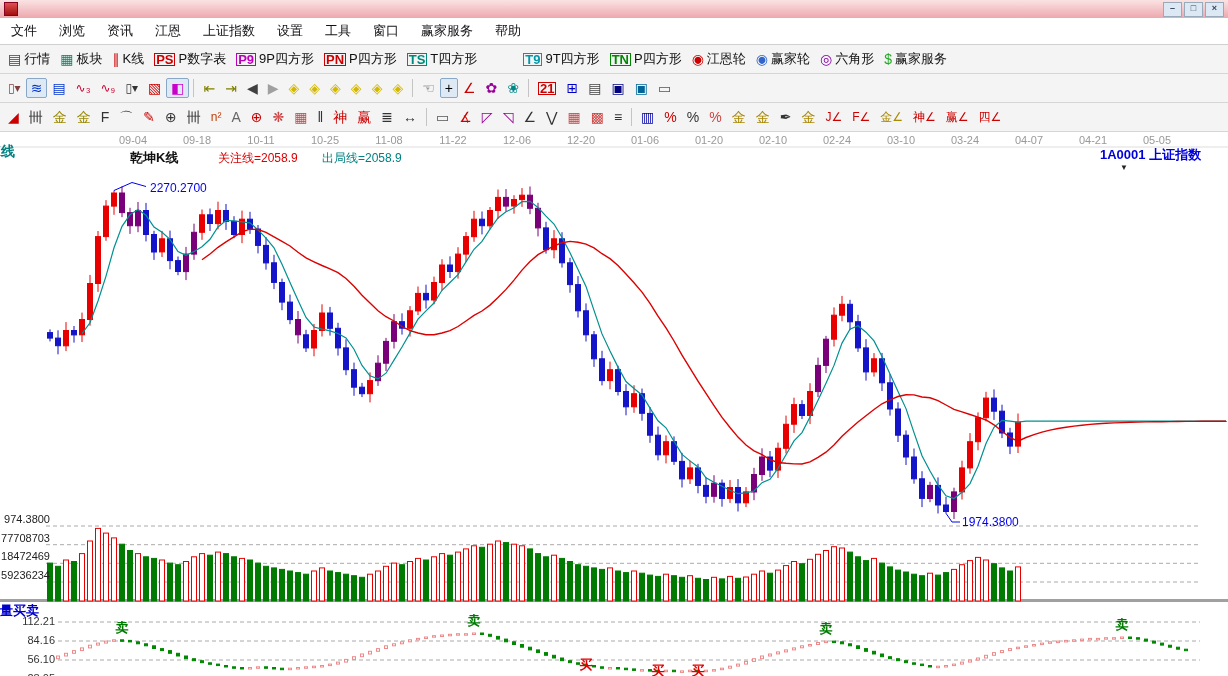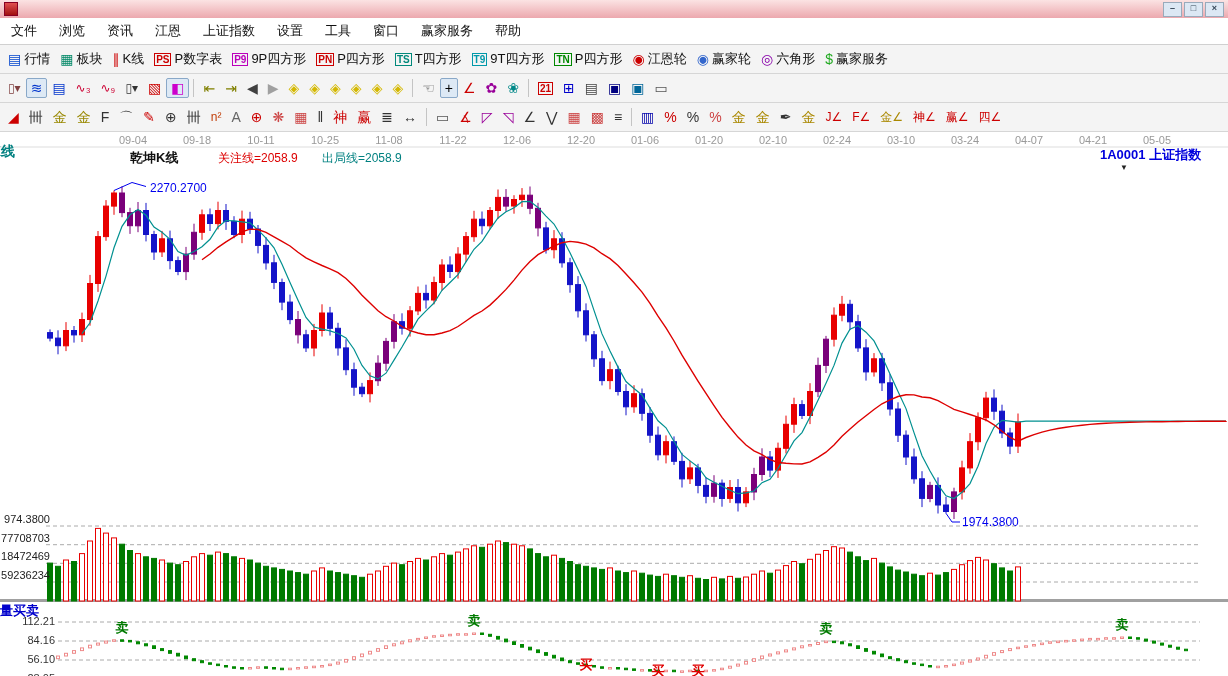--- a/index.html
+++ b/index.html
@@ -15,21 +15,21 @@
   .menubar{height:26px;background:#fff;border-bottom:1px solid #d0d0d0;display:flex;align-items:center;
     font-size:13px;color:#111;}
   .mitem{padding:1px 11px;}
   .toolbar{display:flex;align-items:center;background:#f4f4f4;border-bottom:1px solid #d6d6d6;
     padding:0 3px;white-space:nowrap;}
   #tb-main{height:28px;font-size:13px;color:#111;}
   #tb-r1,#tb-r2{height:28px;}
   .tbtn{display:inline-flex;align-items:center;gap:3px;padding:1px 4px;border:1px solid transparent;
     border-radius:2px;cursor:default;}
   .tbtn.pressed{border:1px solid #89a8c8;background:#dde9f5;}
-  .badge{font-size:10px;font-weight:bold;border:1px solid;padding:0 1px;line-height:11px;}
+  .badge{font-size:13px;font-weight:bold;border:1px solid;padding:0 1px;line-height:11px;}
   .glyph{font-size:14px;line-height:16px;}
   .glyph.sm{font-size:12px;}
   .lbl{font-size:13px;}
   .sep{width:1px;height:18px;background:#c4c4c4;margin:0 4px;flex:0 0 auto;}
   #chart-wrap{position:relative;width:1228px;height:548px;background:#fff;}
   svg text{font-family:"Liberation Sans","DejaVu Sans",sans-serif;}
 </style>
 </head>
 <body>
 
@@ -77,21 +77,21 @@
     </span>
     <span class="tbtn">
       <span class="badge" style="color: rgb(204, 0, 0); border-color: rgb(204, 0, 0);">PN</span>
       <span class="lbl">P四方形</span>
     </span>
     <span class="tbtn">
       <span class="badge" style="color: rgb(0, 137, 123); border-color: rgb(0, 137, 123);">TS</span>
       <span class="lbl">T四方形</span>
     </span>
     <span class="tbtn">
-      <span class="badge" style="color: rgb(0, 153, 170); border-color: rgb(0, 153, 170);">T9</span>
+      <span class="badge" style="color: rgb(0, 153, 170); border-color: rgb(0, 153, 170); margin-left: 36px;">T9</span>
       <span class="lbl">9T四方形</span>
     </span>
     <span class="tbtn">
       <span class="badge" style="color: rgb(0, 136, 0); border-color: rgb(0, 136, 0);">TN</span>
       <span class="lbl">P四方形</span>
     </span>
     <span class="tbtn">
       <span class="glyph" style="color: rgb(204, 0, 0);">◉</span>
       <span class="lbl">江恩轮</span>
     </span>

